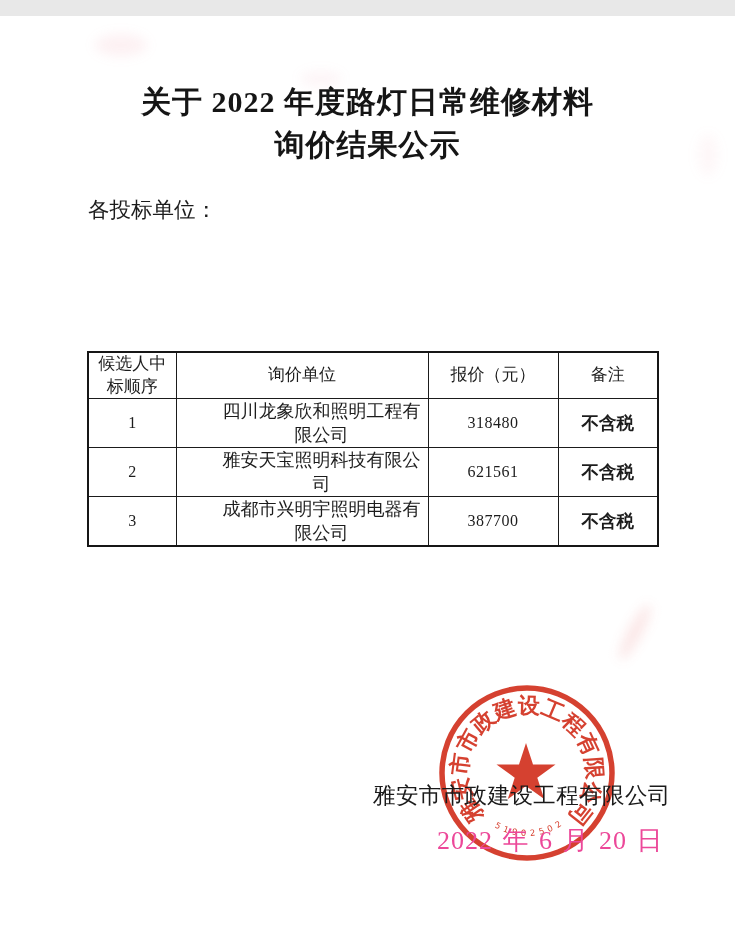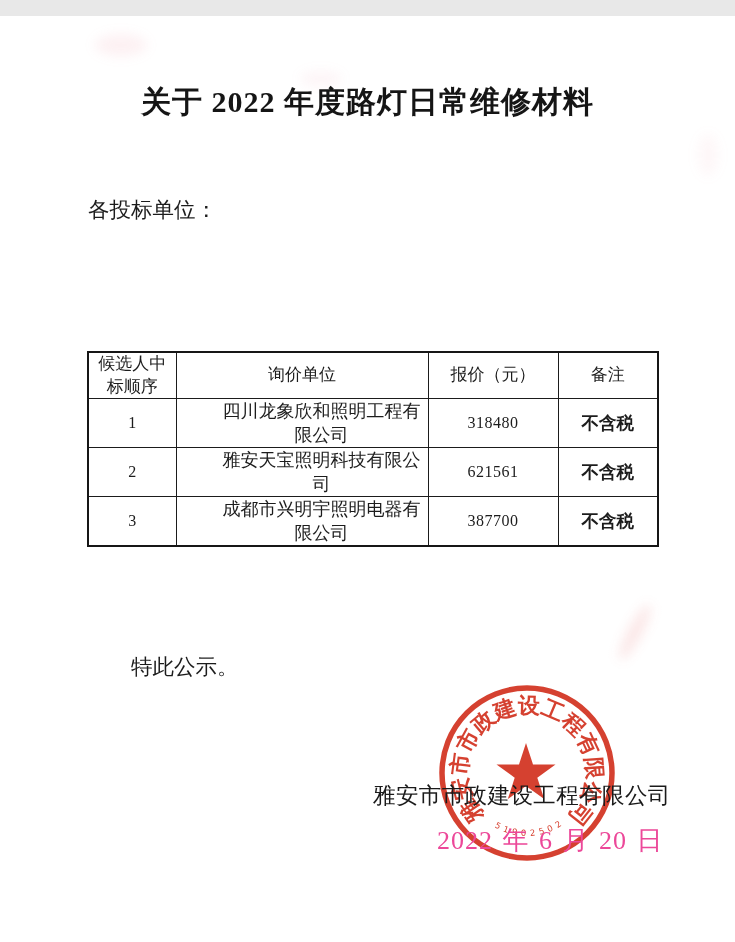--- a/index.html
+++ b/index.html
@@ -75,20 +75,21 @@
 
 <div class="page">
 
   <div class="smudge smudge-1"></div>
   <div class="smudge smudge-2"></div>
   <div class="smudge smudge-3"></div>
   <div class="smudge smudge-4"></div>
 
   <div class="doc-title">
     <div>关于 2022 年度路灯日常维修材料</div>
+    <div>询价结果公示</div>
   </div>
 
   <div class="salutation">各投标单位：</div>
 
 
   <table class="results-table">
     <colgroup>
       <col style="width:88px">
         <col style="width:252px">
         <col style="width:130px">
@@ -119,21 +120,20 @@
         <td class="cell-rank">3</td>
         <td class="cell-company">成都市兴明宇照明电器有限公司</td>
         <td class="cell-price">387700</td>
         <td class="cell-note">不含税</td>
       </tr>
     </tbody>
   </table>
 
 
 
-  <div class="closing">特此公示。</div>
 
   <svg class="seal" viewBox="0 0 190 190" xmlns="http://www.w3.org/2000/svg">
     <defs>
       <path id="sealArcPath" d="M 49.8,140.2 A 60,60 0 1 1 140.2,140.2" transform="translate(35,35) scale(0.632) translate(-60.04,-60.04)"></path>
     </defs>
 
     <circle class="seal-stroke" cx="95" cy="95" r="85" stroke-width="5.5"></circle>
 
     <path id="arcTextPath" d="M 52.6,137.4 A 60,60 0 1 1 137.4,137.4" fill="none"></path>
     <text class="seal-arc-text">

